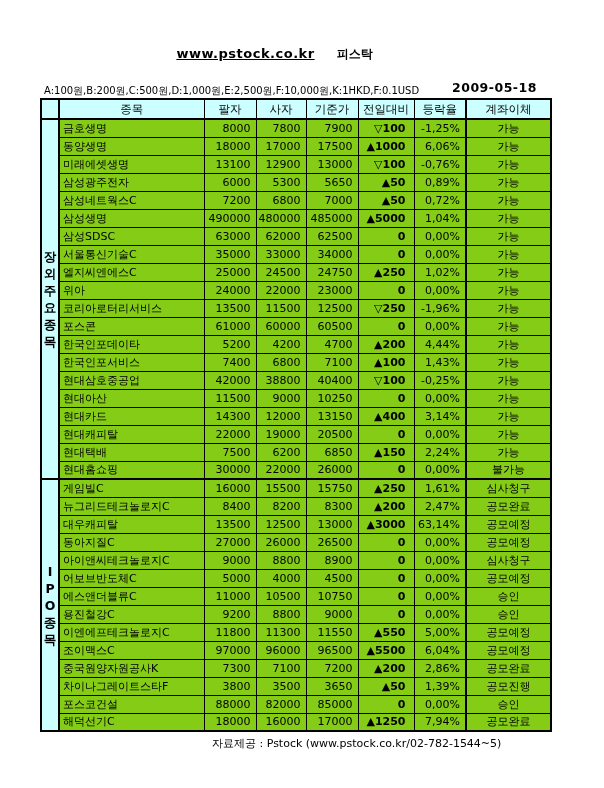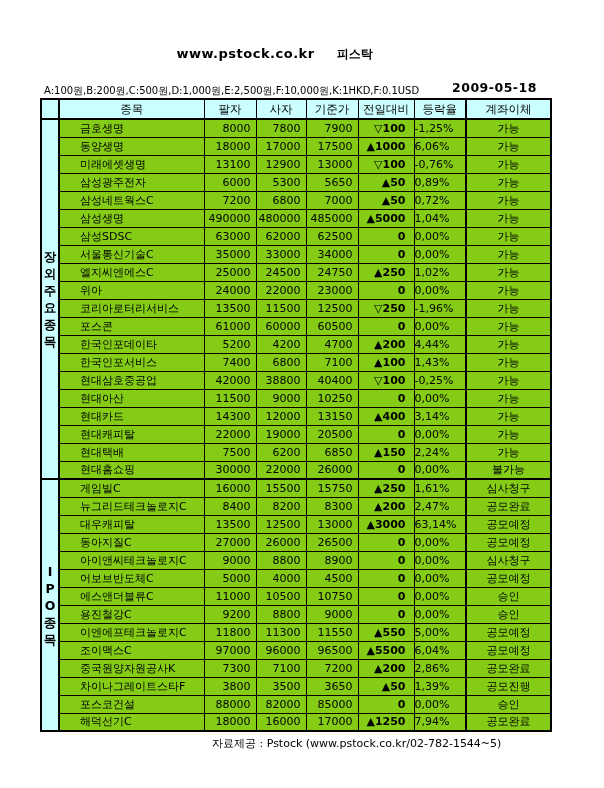--- a/index.html
+++ b/index.html
@@ -6,21 +6,21 @@
   html,body { background:#ffffff; }
   .page {
     position:relative; width:604px; height:788px; background:#ffffff;
     font-family:"DejaVu Sans", sans-serif; color:#000; overflow:hidden;
   }
   .title-row {
     position:absolute; top:46px; left:0; width:604px;
     text-align:center; padding-right:55px;
     font-size:13px; font-weight:bold; white-space:nowrap;
   }
-  .title-url { letter-spacing:0.5px; }
+  .title-url { text-decoration:underline; letter-spacing:0.5px; }
   .title-name { margin-left:22px; font-size:12px; }
   .legend {
     position:absolute; top:84px; left:44px;
     font-size:10px; white-space:nowrap;
   }
   .date {
     position:absolute; top:80px; left:452px;
     font-size:12.5px; font-weight:bold; letter-spacing:0.5px;
   }
   table.quote {
@@ -37,24 +37,24 @@
     font-size:11.5px; text-align:center; border-bottom:2px solid #000;
   }
   .quote thead th.corner { border-right:2px solid #000; }
   .quote tbody td { height:18px; }
   td.vlabel {
     background:#CCFFFF; border-right:2px solid #000;
     text-align:center; vertical-align:middle;
     font-weight:bold; font-size:12.5px; padding:0;
   }
   td.vlabel div { line-height:17px; }
-  td.name  { text-align:left;  padding-left:20px; }
+  td.name  { text-align:left;  padding-left:3px; }
   td.num   { text-align:right; padding-right:5px; }
   td.change{ text-align:right; padding-right:8px; font-weight:bold; }
-  td.rate  { padding-right:5px; }
+  td.rate  { text-align:right; padding-right:5px; }
   td.transfer { text-align:center; border-left:2px solid #000; }
   tr.section-start td { border-top:2px solid #000; }
   .footer {
     position:absolute; top:736px; left:212px;
     font-size:11px; white-space:nowrap;
   }
 </style>
 </head>
 <body>
 

